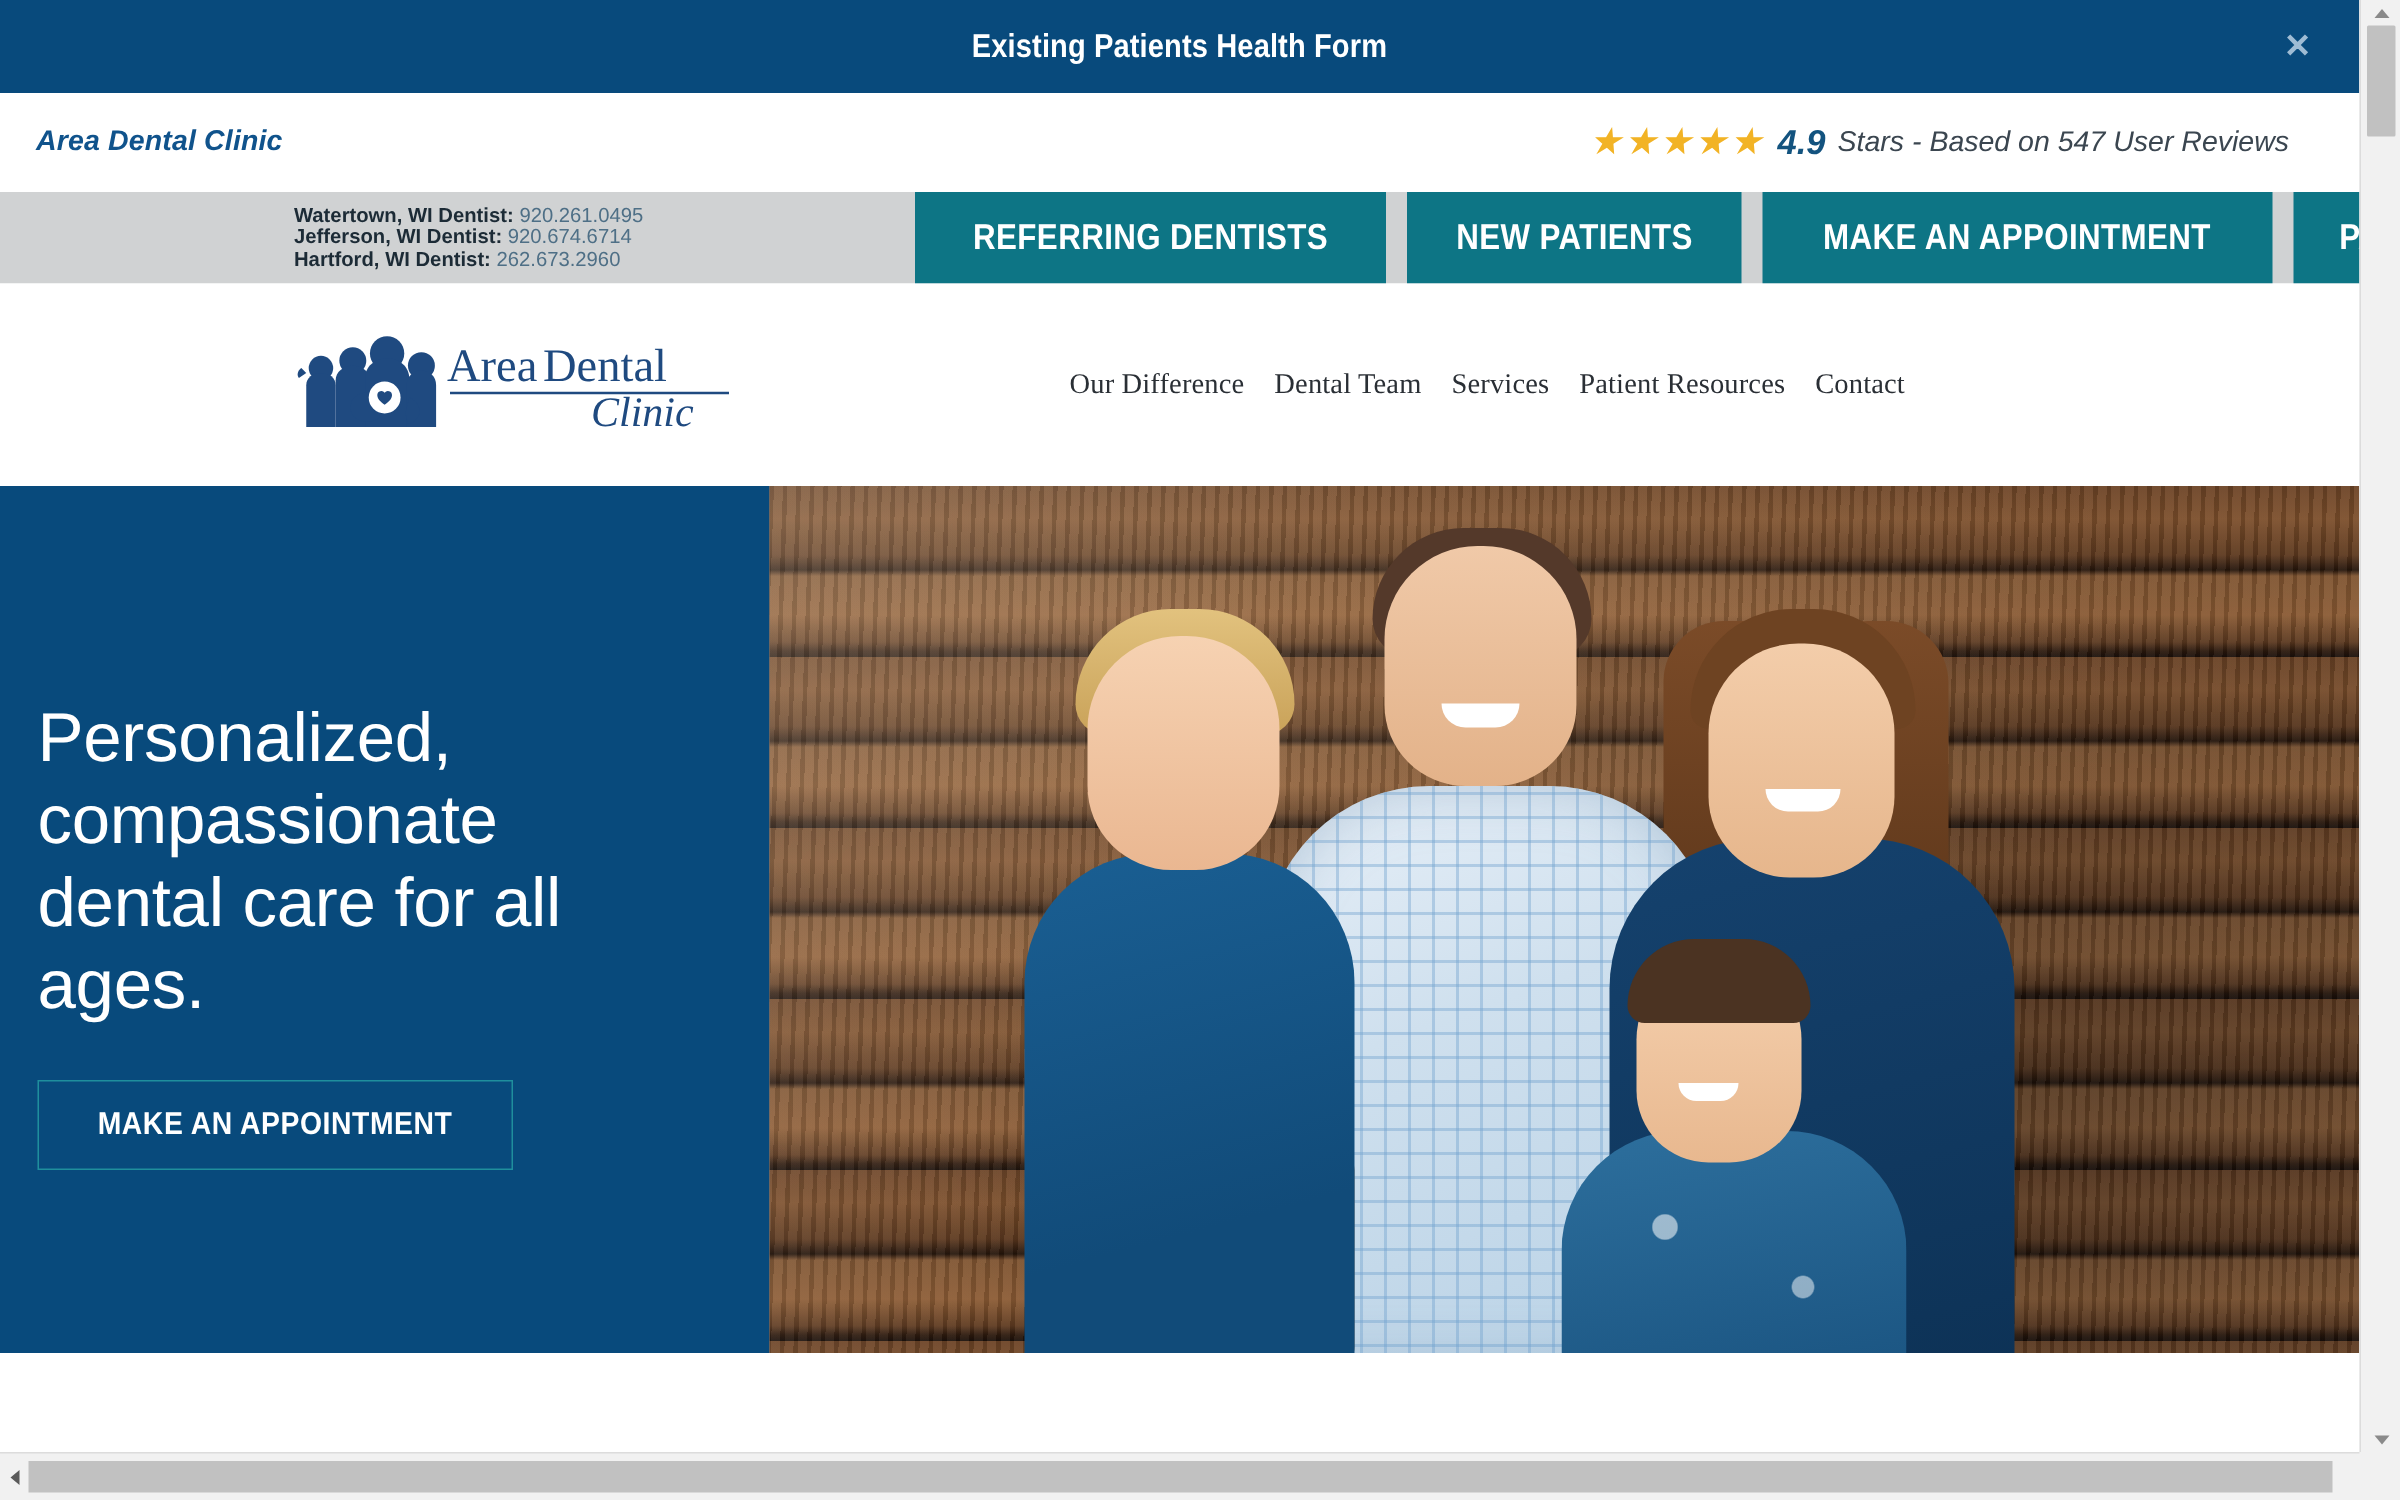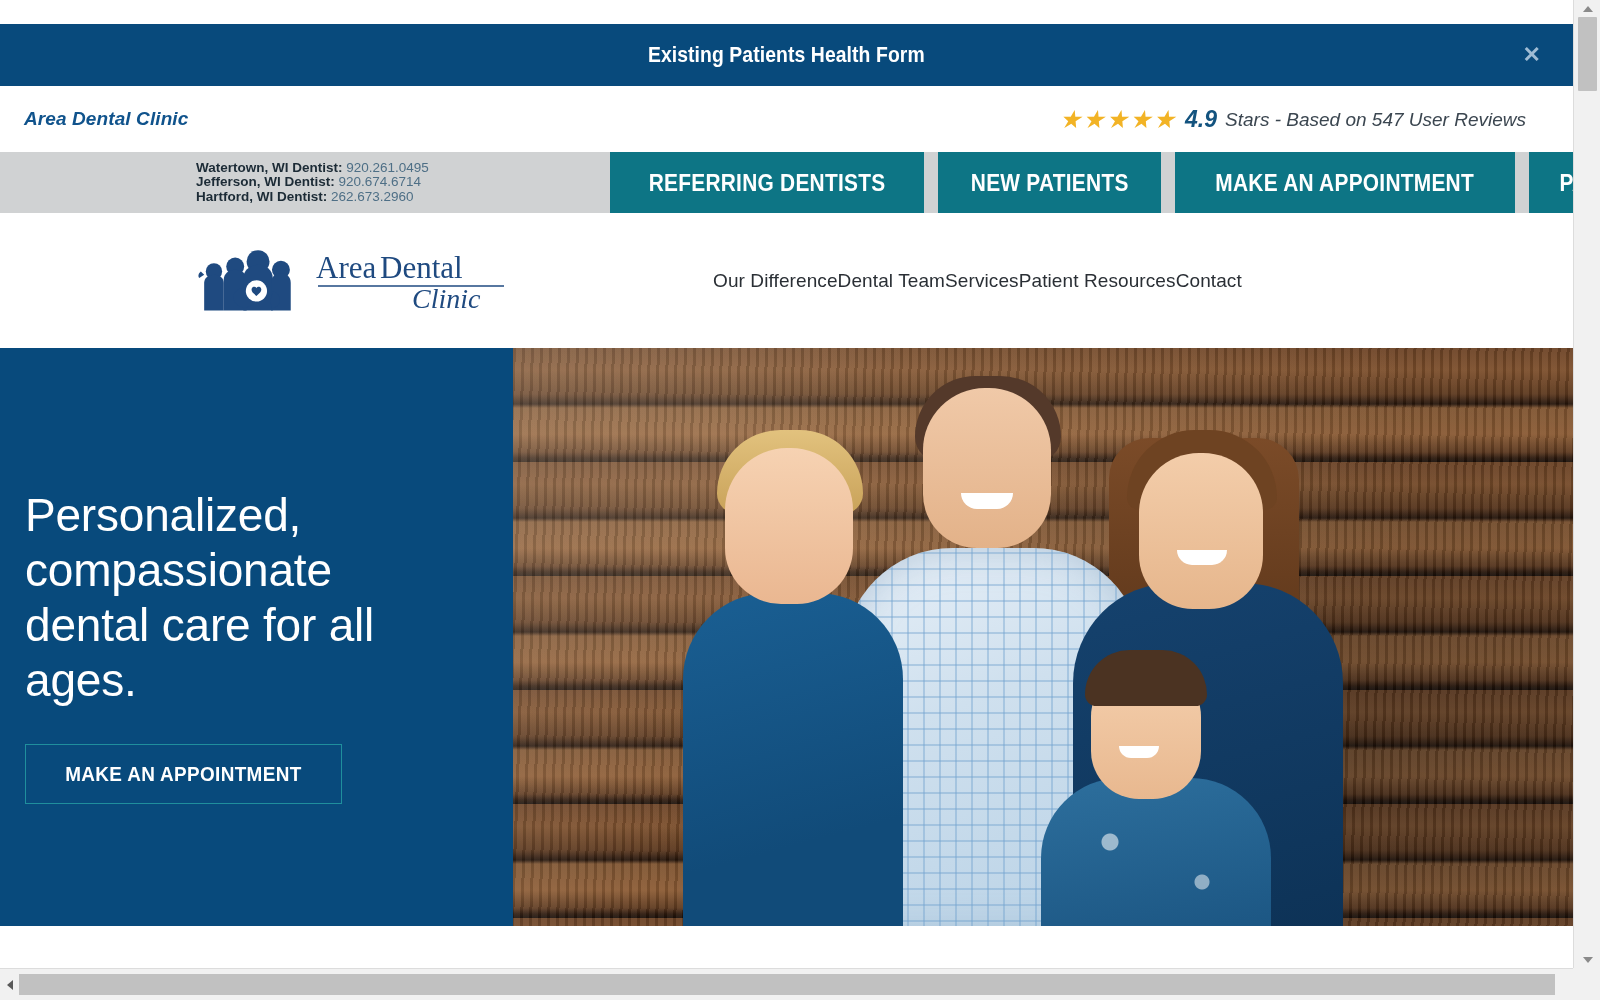--- a/index.html
+++ b/index.html
@@ -14,21 +14,20 @@
     width: 1600px; height: 1000px;
     background: #ffffff;
   }
   .page {
     position: absolute;
     left: 0; top: 0;
     width: 1573px;
     height: 968px;
     overflow: hidden;
     background: #ffffff;
-    margin-top: 24px;
   }
 
   
   .announce-bar {
     position: relative;
     width: 100%;
     height: 62px;
     background: #084a7c;
     display: flex;
     align-items: center;
@@ -152,33 +151,35 @@
     height: 135px;
     background: #ffffff;
     display: flex;
     align-items: center;
   }
   .logo {
     position: absolute;
     left: 196px; top: 50%;
     transform: translateY(-50%);
     display: flex;
-    align-items: flex-end;
-    gap: 22px;
+    align-items: flex-start;
+    gap: 4px;
     cursor: pointer;
   }
   .logo-mark { width: 98px; height: 64px; display: block; }
   .logo-type { display: block; }
   .nav-links {
     position: absolute;
     left: 713px; top: 50%;
     transform: translateY(-50%);
     display: flex;
     align-items: flex-start;
+    gap: 20px;
     white-space: nowrap;
+    font-family: Liberation Serif, serif;
   }
   .nav-link {
     color: #2a2f35;
     font-size: 19px;
     letter-spacing: .1px;
     cursor: pointer;
   }
 
   
   .hero {

